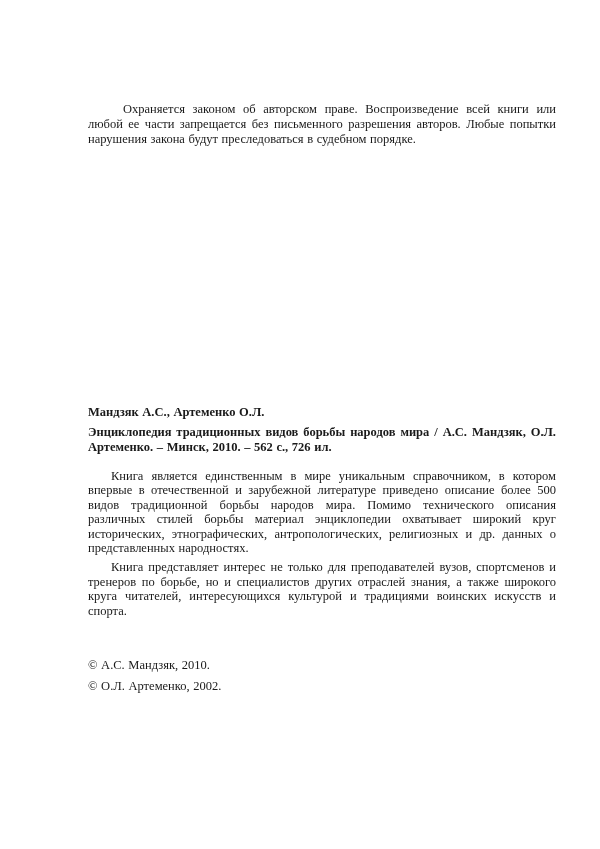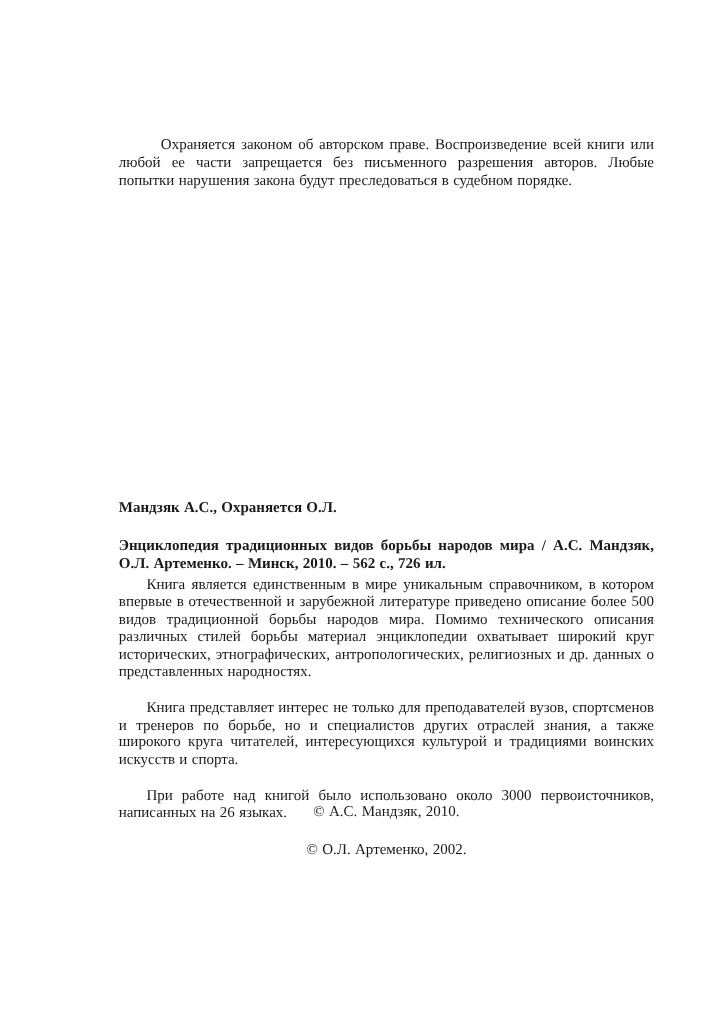--- a/index.html
+++ b/index.html
@@ -15,21 +15,21 @@
     overflow: hidden;
     font-family: "Liberation Serif", "DejaVu Serif", serif;
     color: #1a1a1a;
   }
   .block {
     position: absolute;
     left: 83px;
     width: 478px;
   }
   .page p {
-    margin: 16px;
+    margin: 5px;
     font-size: 12.5px;
     line-height: 15px;
     text-align: justify;
     word-spacing: 0.5px;
   }
   
   .legal-notice { top: 97px; }
   .legal-notice p { text-indent: 35px; }
   
   .citation { top: 400px; }
@@ -39,42 +39,41 @@
   }
   
   .annotation { top: 464px; }
   .annotation p {
     line-height: 14.4px;
     text-indent: 23px;
   }
   
   .copyright-footer { top: 653px; }
   .copyright-footer p {
-    text-align: center;
+    text-align: left;
     line-height: 15.5px;
   }
 </style>
 </head>
 <body>
 
 <div class="page">
 
   <div class="block legal-notice">
     <p>Охраняется законом об авторском праве. Воспроизведение всей книги или любой ее части запрещается без письменного разрешения авторов. Любые попытки нарушения закона будут преследоваться в судебном порядке.</p>
   </div>
 
   <div class="block citation">
-    <p>Мандзяк А.С., Охраняется О.Л.</p>
+    <p>Мандзяк А.С., Артеменко О.Л.</p>
     <p>Энциклопедия традиционных видов борьбы народов мира / А.С. Мандзяк, О.Л. Артеменко. – Минск, 2010. – 562 с., 726 ил.</p>
   </div>
 
   <div class="block annotation">
     <p>Книга является единственным в мире уникальным справочником, в котором впервые в отечественной и зарубежной литературе приведено описание более 500 видов традиционной борьбы народов мира. Помимо технического описания различных стилей борьбы материал энциклопедии охватывает широкий круг исторических, этнографических, антропологических, религиозных и др. данных о представленных народностях.</p>
     <p>Книга представляет интерес не только для преподавателей вузов, спортсменов и тренеров по борьбе, но и специалистов других отраслей знания, а также широкого круга читателей, интересующихся культурой и традициями воинских искусств и спорта.</p>
-    <p>При работе над книгой было использовано около 3000 первоисточников, написанных на 26 языках.</p>
   </div>
 
   <div class="block copyright-footer">
     <p>©  А.С. Мандзяк, 2010.</p>
     <p>© О.Л. Артеменко, 2002.</p>
   </div>
 
 </div>
 
 </body></html>

